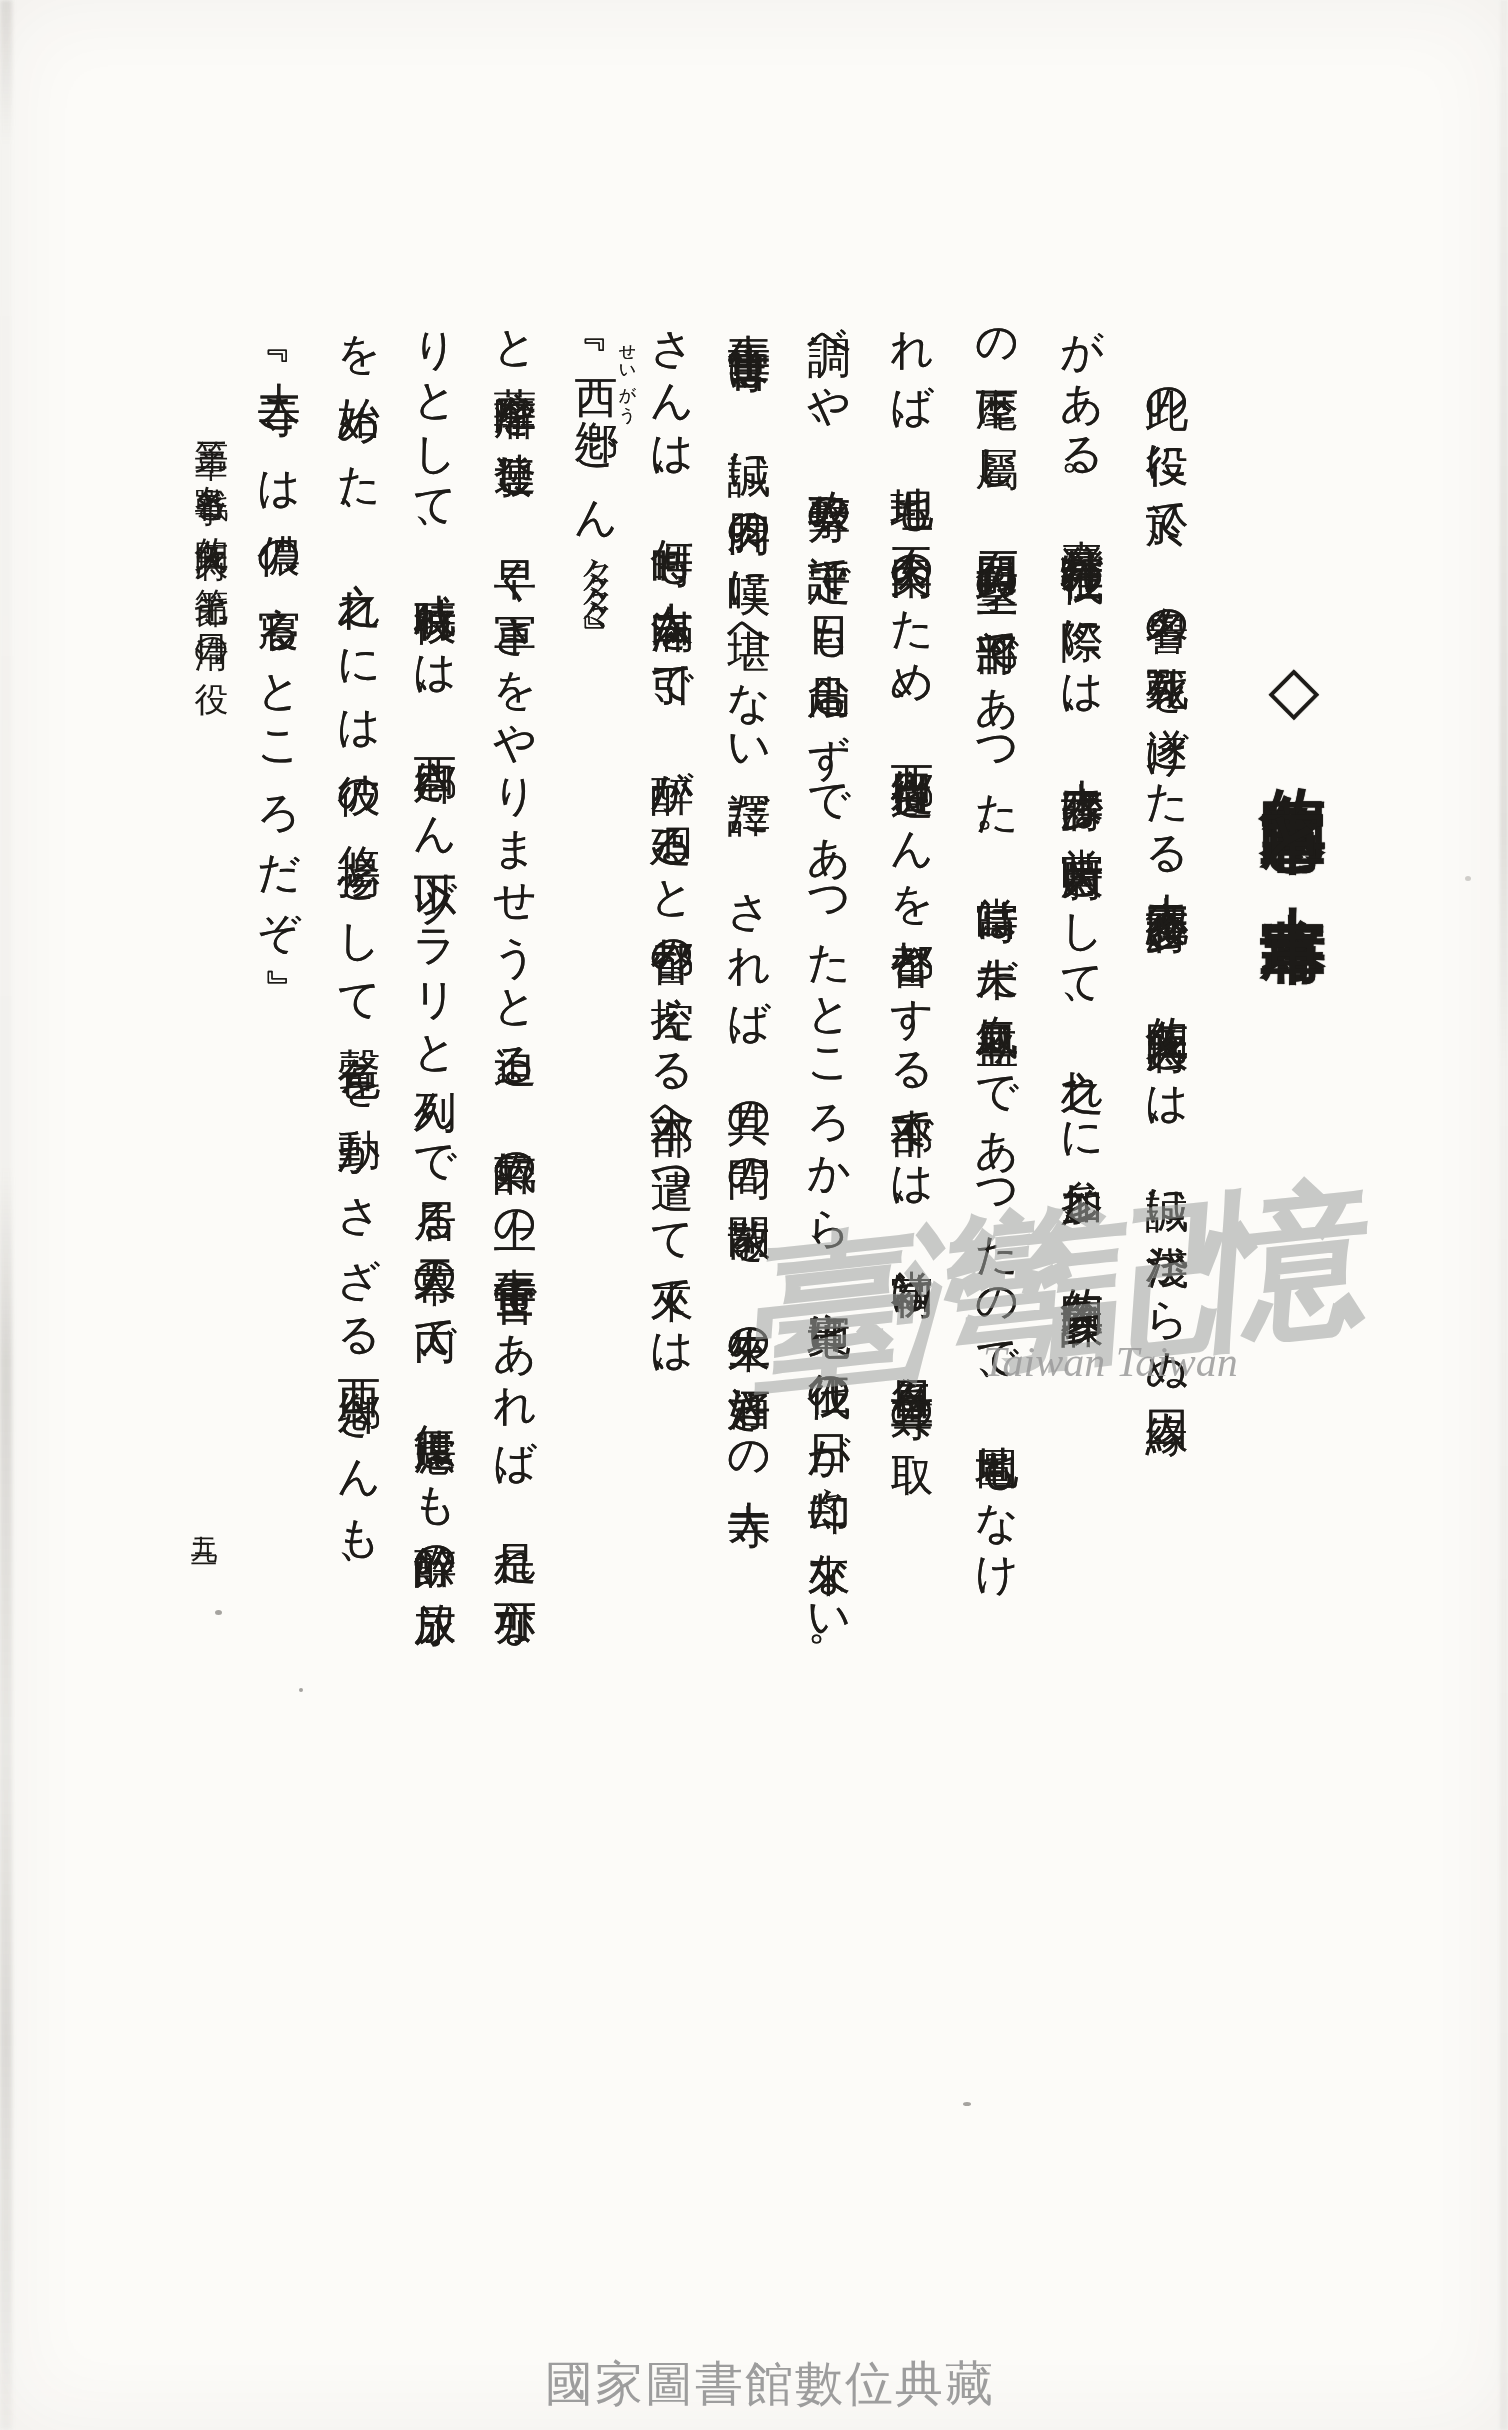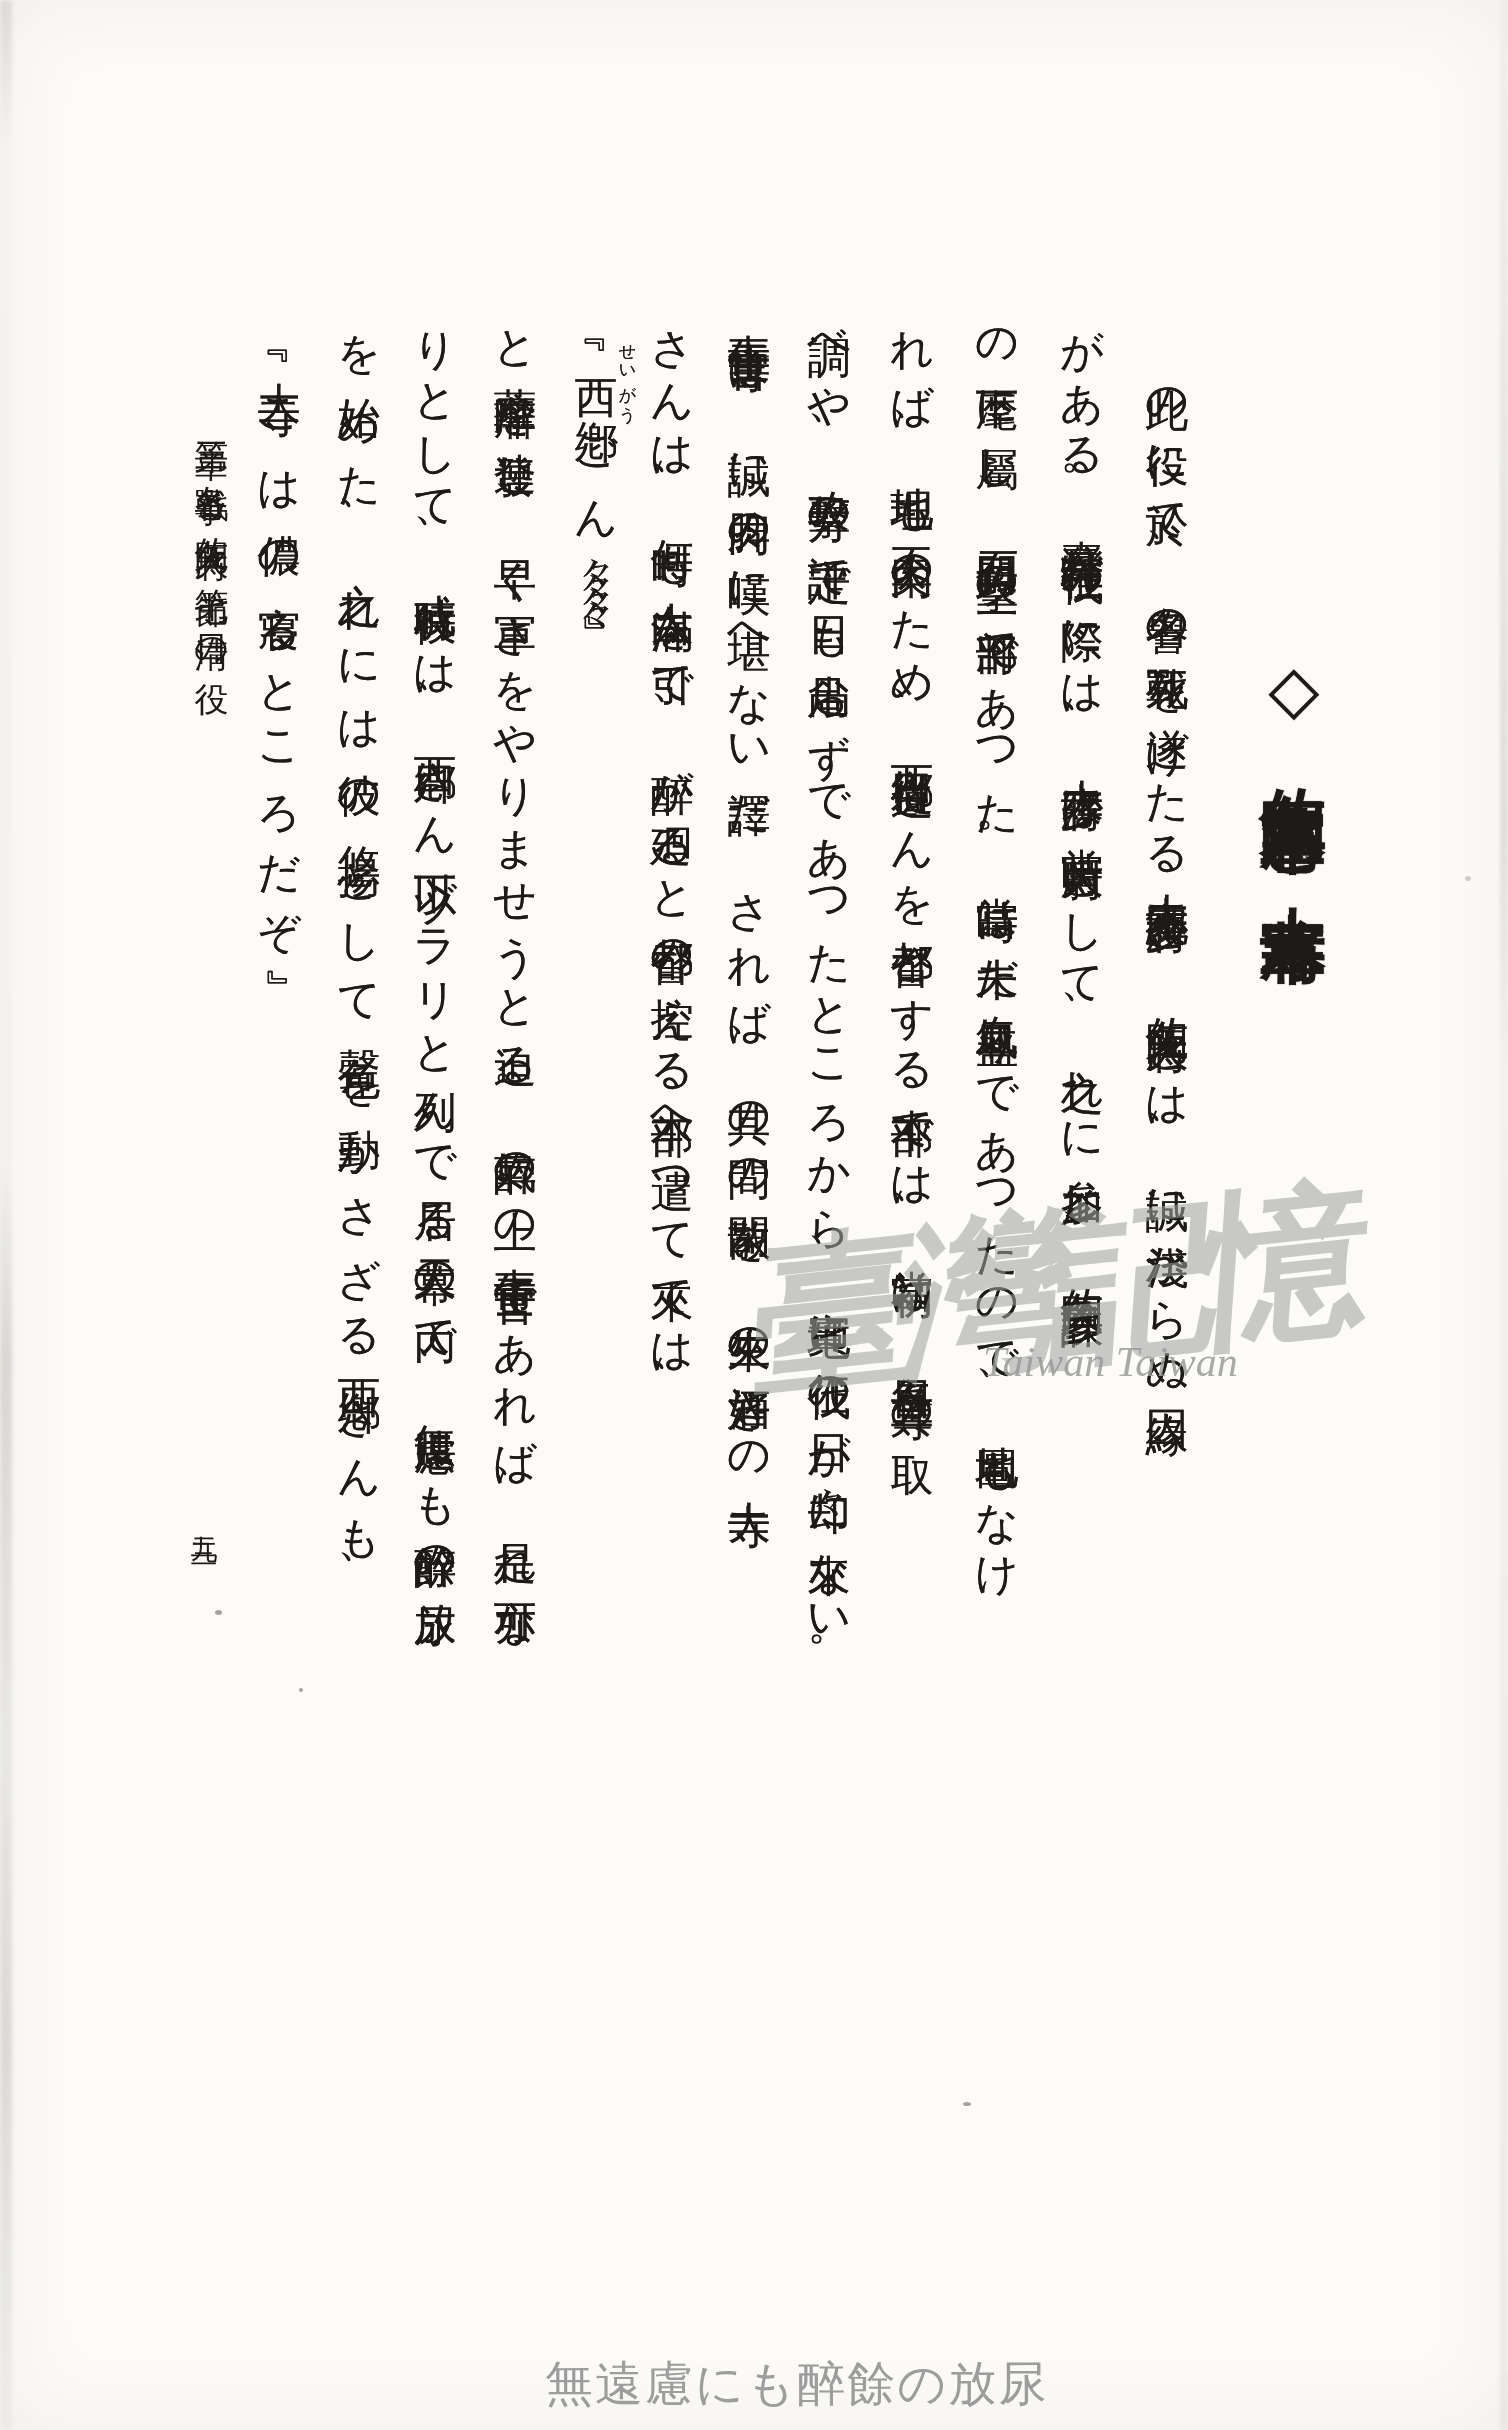--- a/index.html
+++ b/index.html
@@ -134,15 +134,15 @@
   <div class="vcol loosecol" style="left:330px;top:304px;">を始めた、之れには彼の悠揚として聲色を動かさざる西鄕さんも、</div>
   <div class="vcol loosecol" style="left:250px;top:337px;">『大寺こゝは儂の寢るところだぞ』</div>
 
   <div class="vcol runningtitle" style="left:188px;top:413px;">第三章　各戰爭と佐久間大將　第七節　日淸の役</div>
 
   <div class="vcol pagenum" style="left:186px;top:1522px;">三二九</div>
 
   <div class="wm-brand">臺灣記憶</div>
   <div class="wm-sub">Taiwan Taiwan</div>
 
-  <div class="wm-footer">無遠慮にも醉餘の放尿</div>
+  <div class="wm-footer">國家圖書館數位典藏</div>
 
 </div>
 
 </body></html>

